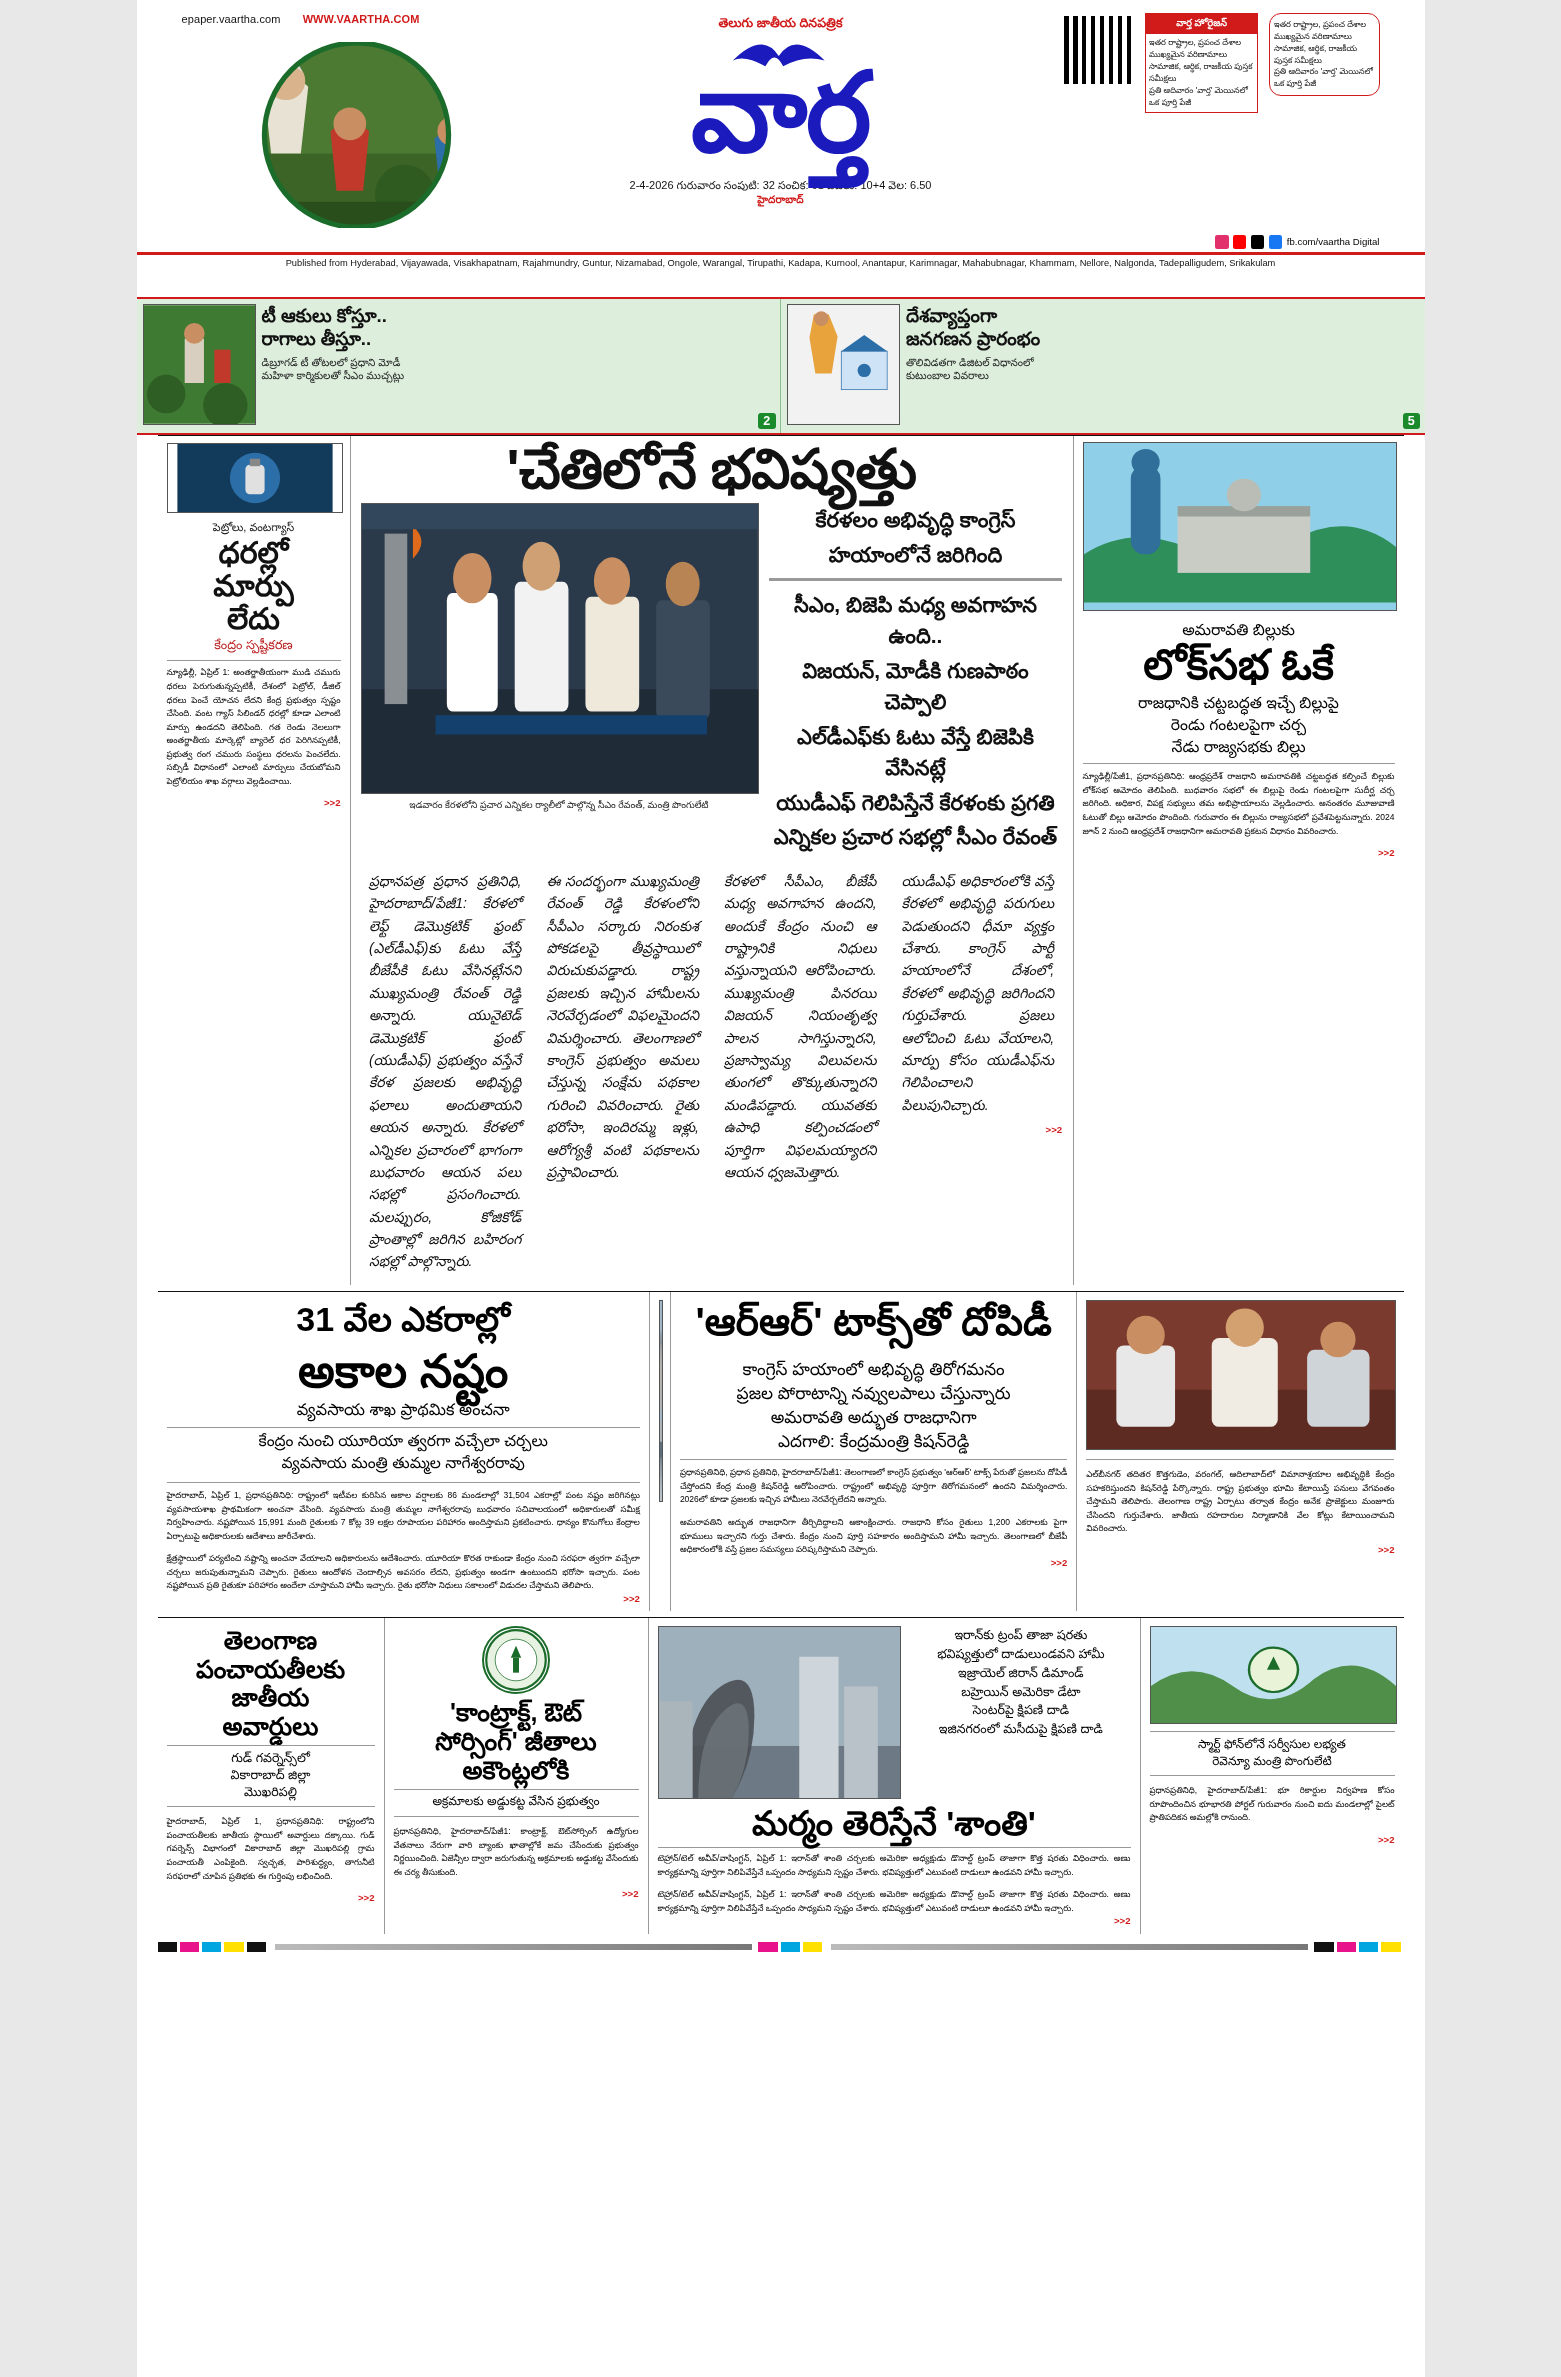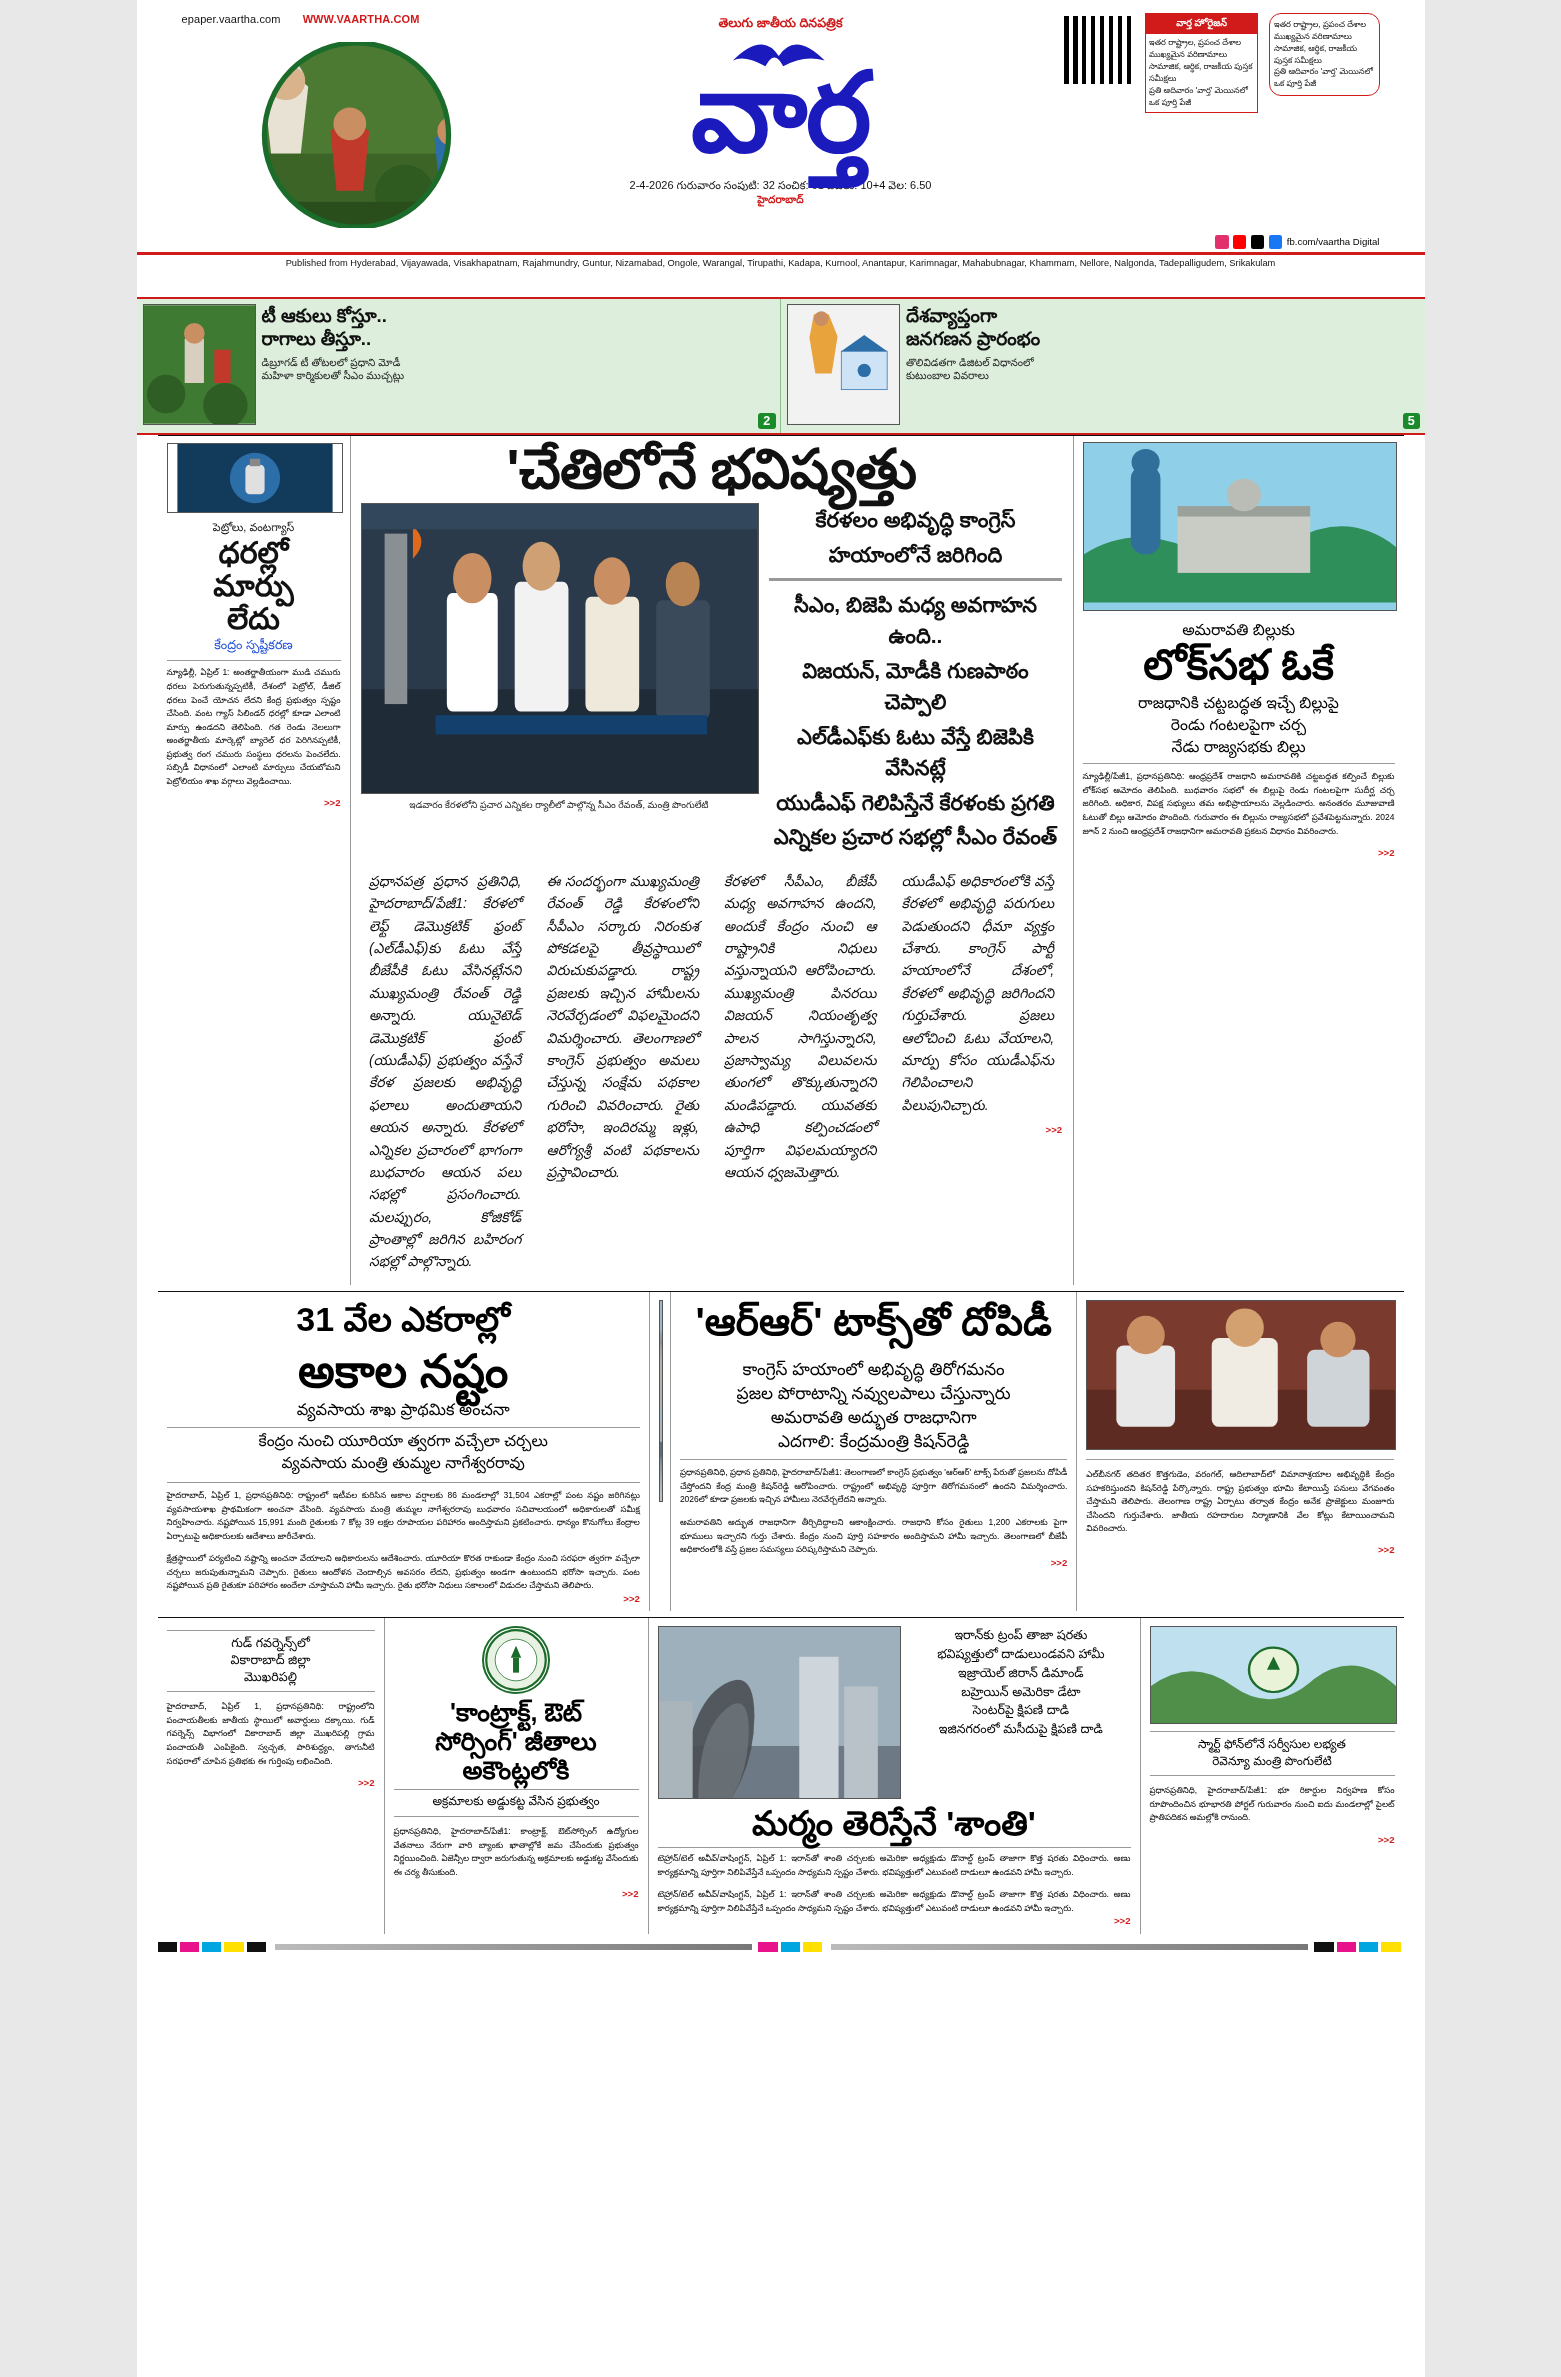--- a/index.html
+++ b/index.html
@@ -52,21 +52,21 @@
   .cap{font-size:9.3px;text-align:center;color:#222;padding:3.7px 0;}
   .bullets{font-size:21px;line-height:1.5;color:#111;text-align:center;font-weight:bold;}
   .bullets div{padding:1.5px 0;}
   .body4{display:flex;gap:9px;margin-top:7.4px;}
   .body4 p{font-size:14px;line-height:1.6;color:#111;text-align:justify;margin:8px;font-style:italic;}
   .more{color:#d11b1b;font-weight:bold;font-size:9.6px;text-align:right;}
 
   .sb-img{width:100%;height:68px;border:0.7px solid #555;}
   .sb-kicker{font-size:11px;text-align:center;color:#111;margin-top:4.5px;}
   .sb-head{font-size:30px;text-align:center;color:#111;font-weight:bold;line-height:1.1;}
-  .sb-sub{font-size:12.6px;text-align:center;color:#1d4ed8;margin-top:3px;line-height:1.25;}
+  .sb-sub{font-size:12.6px;text-align:center;color:#b91c1c;margin-top:3px;line-height:1.25;}
   .sb-body{font-size:8.5px;line-height:1.6;text-align:justify;margin-top:6px;}
 
   .r-img{width:100%;height:167px;border:0.7px solid #555;}
   .r-kicker{font-size:15.6px;text-align:center;margin-top:7.4px;}
   .r-head{font-size:42px;text-align:center;font-weight:bold;line-height:1.05;}
   .r-sub{font-size:15.6px;text-align:center;line-height:1.4;margin-top:4.5px;}
   .r-body{font-size:8.5px;line-height:1.6;text-align:justify;margin-top:6px;}
 
   
   .band2{display:flex;border-top:1.5px solid #111;margin-top:6px;}
@@ -377,20 +377,24 @@
         </svg>
         <div class="rule-grey" style="margin:6px 0;"></div>
         <p class="mini-p">ఎల్‌బీనగర్ తదితర కొత్తగుడెం, వరంగల్, ఆదిలాబాద్‌లో విమానాశ్రయాల అభివృద్ధికి కేంద్రం సహకరిస్తుందని కిషన్‌రెడ్డి పేర్కొన్నారు. రాష్ట్ర ప్రభుత్వం భూమి కేటాయిస్తే పనులు వేగవంతం చేస్తామని తెలిపారు. తెలంగాణ రాష్ట్ర ఏర్పాటు తర్వాత కేంద్రం అనేక ప్రాజెక్టులు మంజూరు చేసిందని గుర్తుచేశారు. జాతీయ రహదారుల నిర్మాణానికి వేల కోట్లు కేటాయించామని వివరించారు.</p>
         <div class="more">&gt;&gt;2</div>
       </div>
     </div>
 
     <div class="band3">
 
       <div class="b3" style="width:208px;">
+        <div class="h-mid" style="white-space:pre-line;">తెలంగాణ
+పంచాయతీలకు
+జాతీయ
+అవార్డులు</div>
         <div class="rule-grey" style="margin:4.5px 0;"></div>
         <div style="font-size:12.6px;text-align:center;white-space:pre-line;">గుడ్ గవర్నెన్స్‌లో
 వికారాబాద్ జిల్లా
 మొఖరిపల్లి</div>
         <div class="rule-grey" style="margin:4.5px 0;"></div>
         <p class="mini-p">హైదరాబాద్, ఏప్రిల్ 1, ప్రధానప్రతినిధి: రాష్ట్రంలోని పంచాయతీలకు జాతీయ స్థాయిలో అవార్డులు దక్కాయి. గుడ్ గవర్నెన్స్ విభాగంలో వికారాబాద్ జిల్లా మొఖరిపల్లి గ్రామ పంచాయతీ ఎంపికైంది. స్వచ్ఛత, పారిశుద్ధ్యం, తాగునీటి సరఫరాలో చూపిన ప్రతిభకు ఈ గుర్తింపు లభించింది.</p>
         <div class="more">&gt;&gt;2</div>
       </div>
 
       <div class="b3" style="width:245px;">

